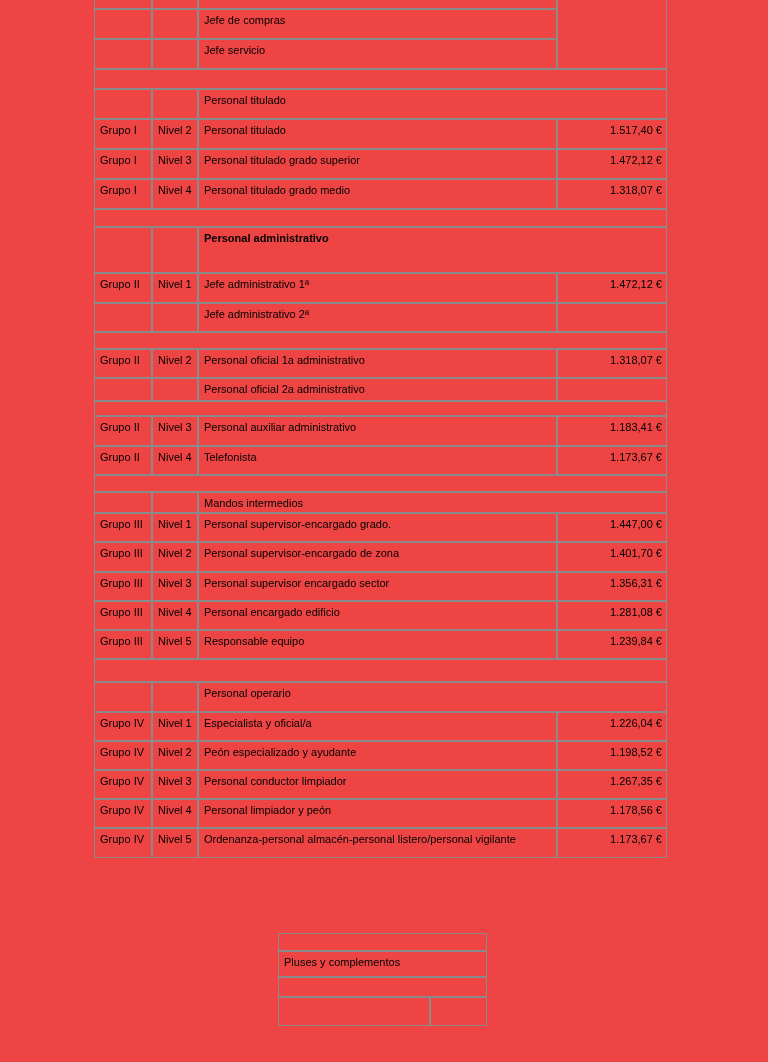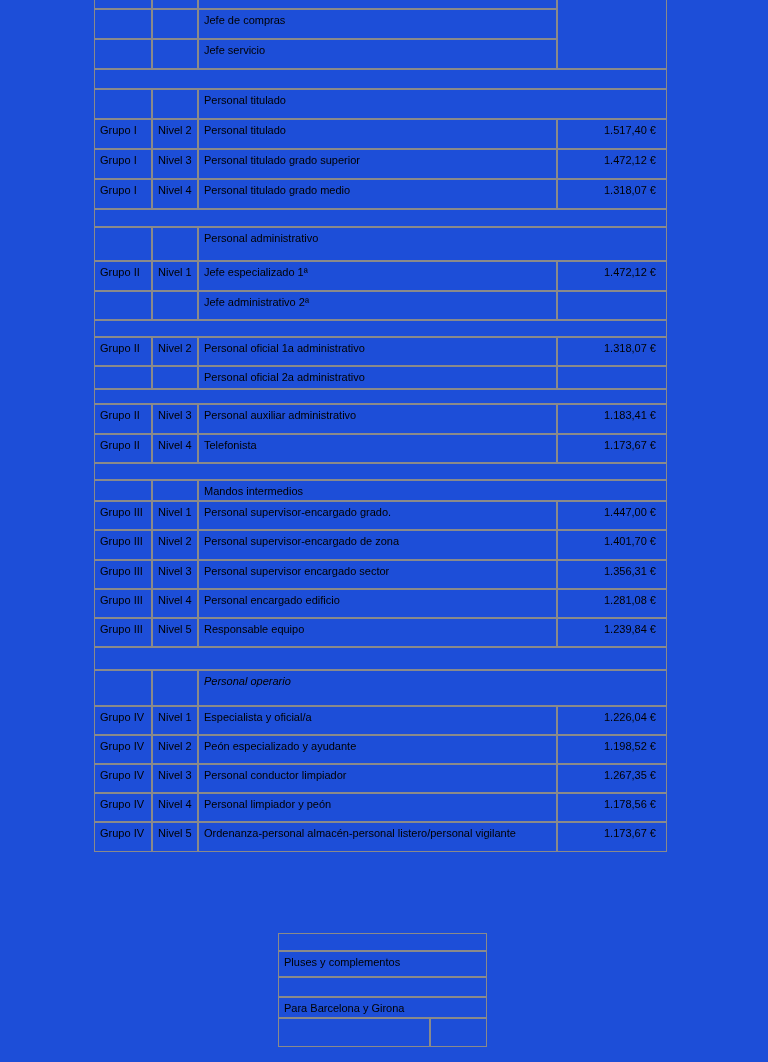--- a/index.html
+++ b/index.html
@@ -3,37 +3,37 @@
 <meta charset="utf-8">
 <style>
   * { margin: 0; padding: 0; box-sizing: border-box; }
   html, body { background: #ffffff; }
   body {
     width: 768px; height: 1062px;
     position: relative; overflow: hidden;
     font-family: "Liberation Sans", "DejaVu Sans", sans-serif;
     color: #000000;
   }
-  .page { position: absolute; inset: 0; background: #1d4ed8; }
+  .page { position: absolute; inset: 0; background: #ef4444; }
   table.grid {
     position: absolute;
     border-collapse: separate;
     border-spacing: 0;
     table-layout: fixed;
   }
   table.grid td {
     border: 1px solid #8a8a8a;
     vertical-align: top;
     padding: 4px 4px 2px 5px;
     font-size: 11px;
     line-height: 13px;
     overflow: hidden;
     white-space: nowrap;
   }
-  table.grid td.amount { text-align: right; padding-right: 10px; }
+  table.grid td.amount { text-align: right; padding-right: 4px; }
   table.grid td.cut { border-top: none; }
   #main-table { left: 94px; top: 0; width: 573px; }
   #bottom-table { left: 278px; top: 933px; width: 209px; }
 </style>
 </head>
 <body>
 
 <div class="page">
 
   <table class="grid" id="main-table">
@@ -82,29 +82,29 @@
         </tr>
         <tr style="height: 30px;">
           <td>Grupo I</td>
           <td>Nivel 4</td>
           <td>Personal titulado grado medio</td>
           <td class="amount">1.318,07 €</td>
         </tr>
         <tr style="height: 18px;">
           <td colspan="4"></td>
         </tr>
-        <tr style="height: 34px;">
+        <tr style="height: 46px; font-weight: bold;">
           <td></td>
           <td></td>
           <td colspan="2">Personal administrativo</td>
         </tr>
         <tr style="height: 30px;">
           <td>Grupo II</td>
           <td>Nivel 1</td>
-          <td>Jefe especializado 1ª</td>
+          <td>Jefe administrativo 1ª</td>
           <td class="amount">1.472,12 €</td>
         </tr>
         <tr style="height: 29px;">
           <td></td>
           <td></td>
           <td>Jefe administrativo 2ª</td>
           <td class="amount"></td>
         </tr>
         <tr style="height: 17px;">
           <td colspan="4"></td>
@@ -170,21 +170,21 @@
         </tr>
         <tr style="height: 29px;">
           <td>Grupo III</td>
           <td>Nivel 5</td>
           <td>Responsable equipo</td>
           <td class="amount">1.239,84 €</td>
         </tr>
         <tr style="height: 23px;">
           <td colspan="4"></td>
         </tr>
-        <tr style="height: 36px; font-style: italic;">
+        <tr style="height: 30px;">
           <td></td>
           <td></td>
           <td colspan="2">Personal operario</td>
         </tr>
         <tr style="height: 29px;">
           <td>Grupo IV</td>
           <td>Nivel 1</td>
           <td>Especialista y oficial/a</td>
           <td class="amount">1.226,04 €</td>
         </tr>
@@ -223,23 +223,20 @@
     <tbody>
         <tr style="height: 18px;">
           <td colspan="2"></td>
         </tr>
         <tr style="height: 26px;">
           <td colspan="2">Pluses y complementos</td>
         </tr>
         <tr style="height: 20px;">
           <td colspan="2"></td>
         </tr>
-        <tr style="height: 20px;">
-          <td colspan="2">Para Barcelona y Girona</td>
-        </tr>
         <tr style="height: 29px;">
           <td></td>
           <td></td>
         </tr>
       </tbody>
   </table>
 
 </div>
 
 </body></html>

